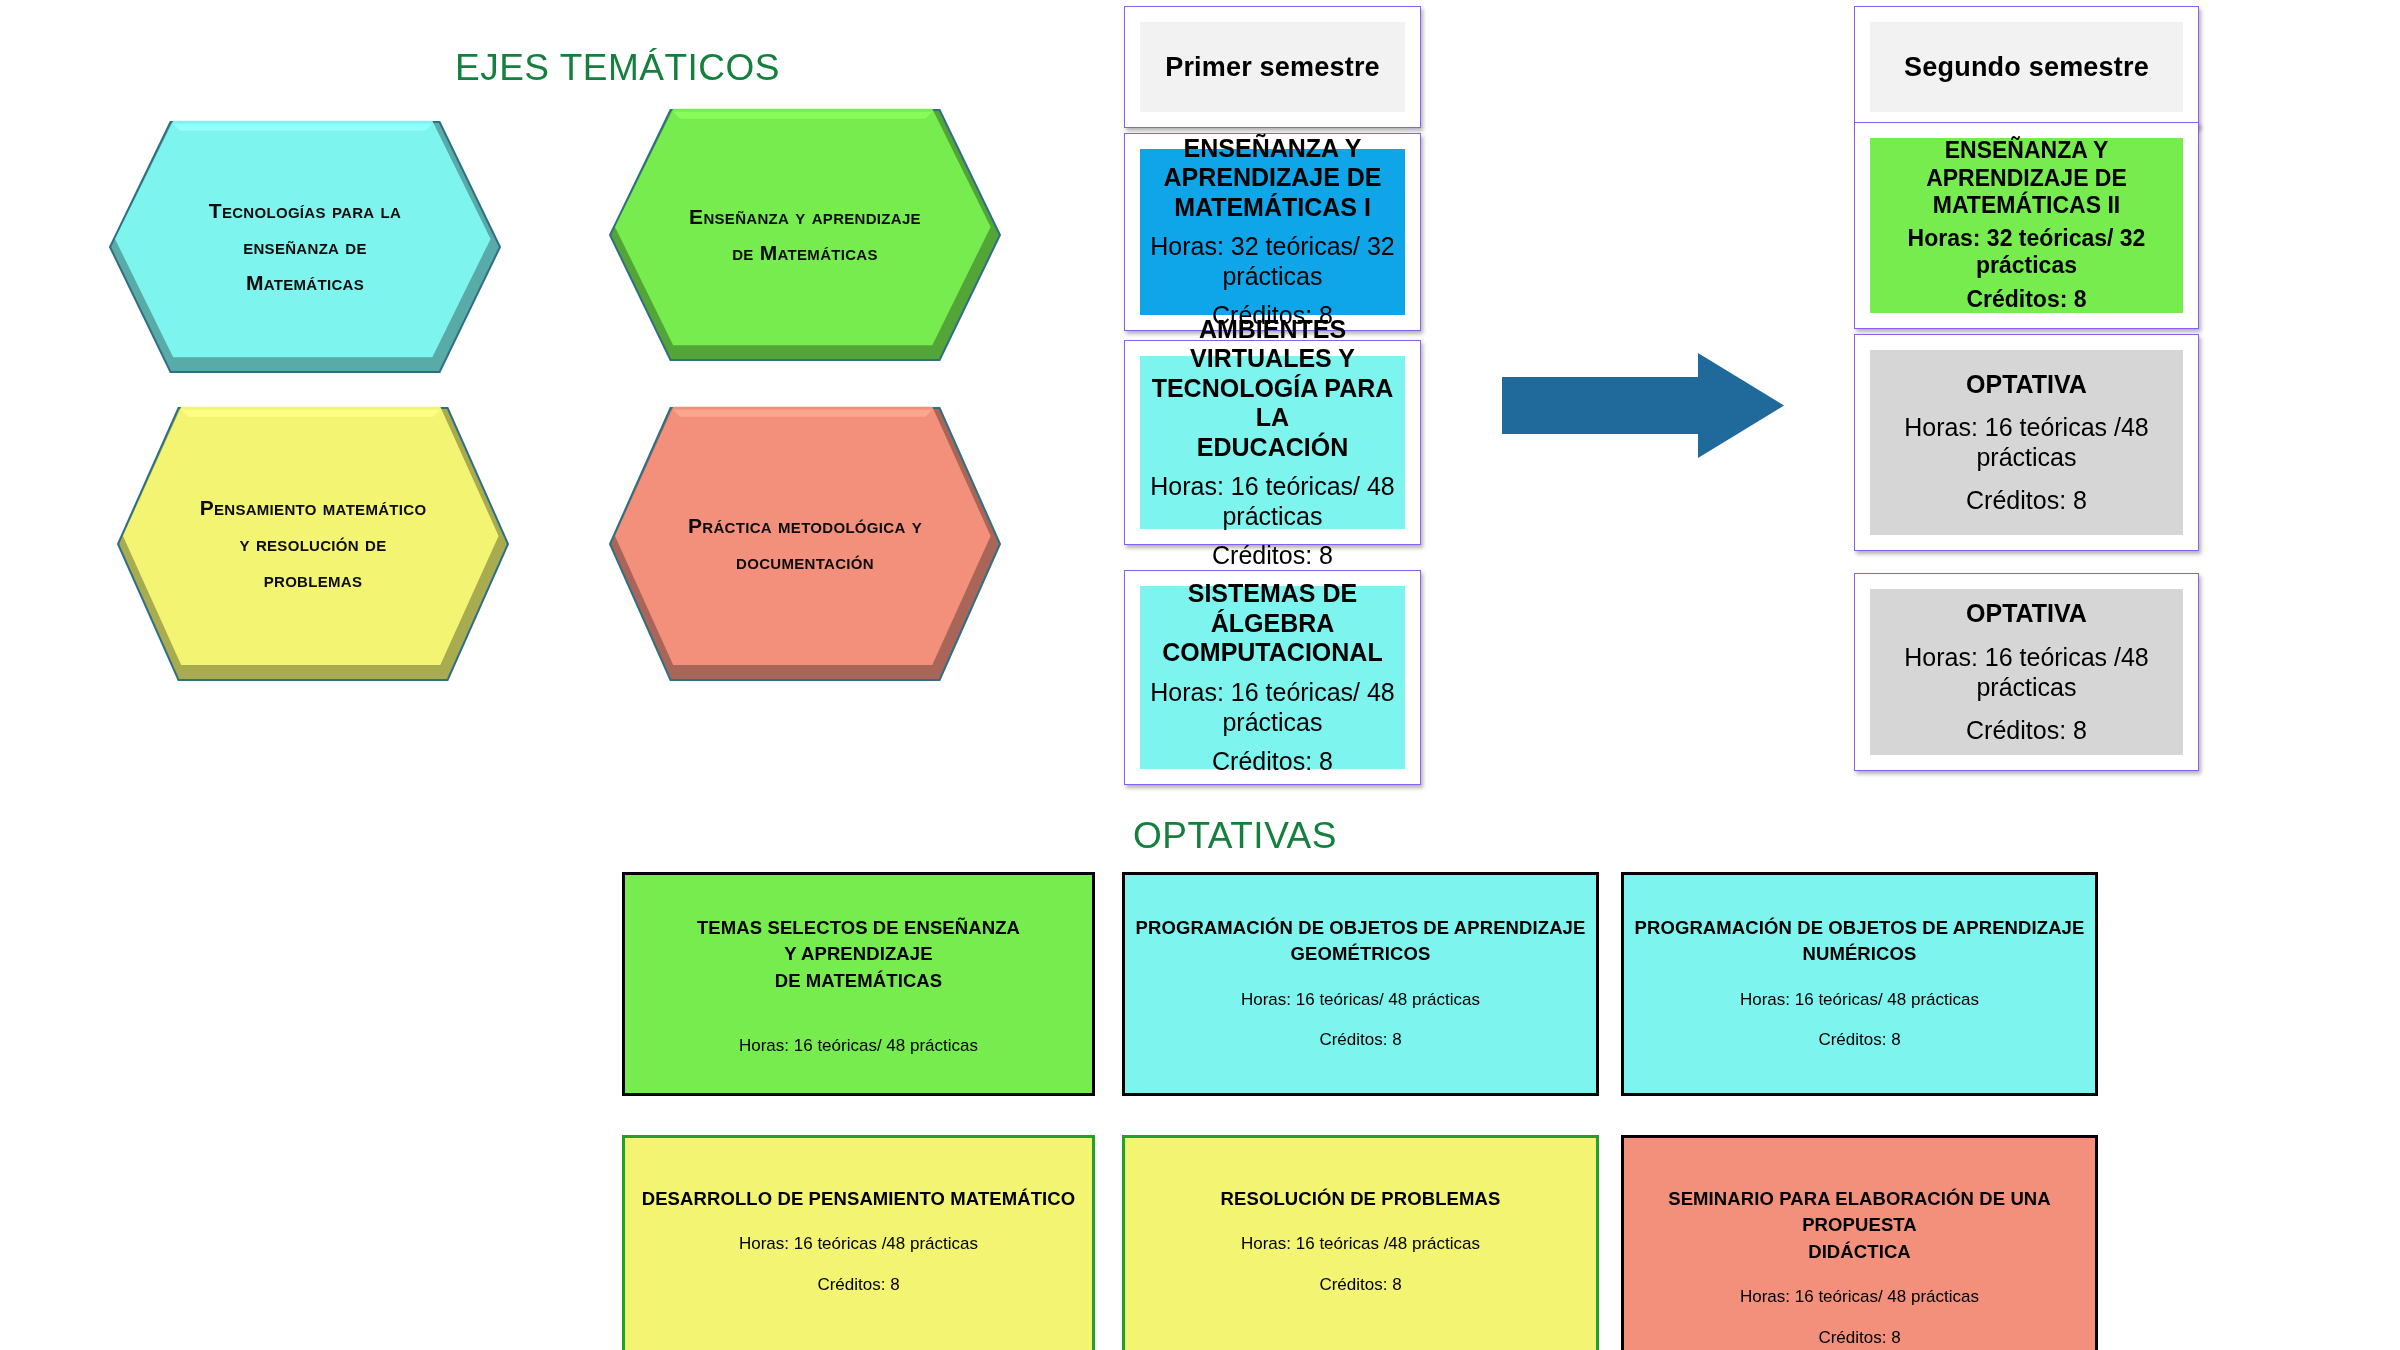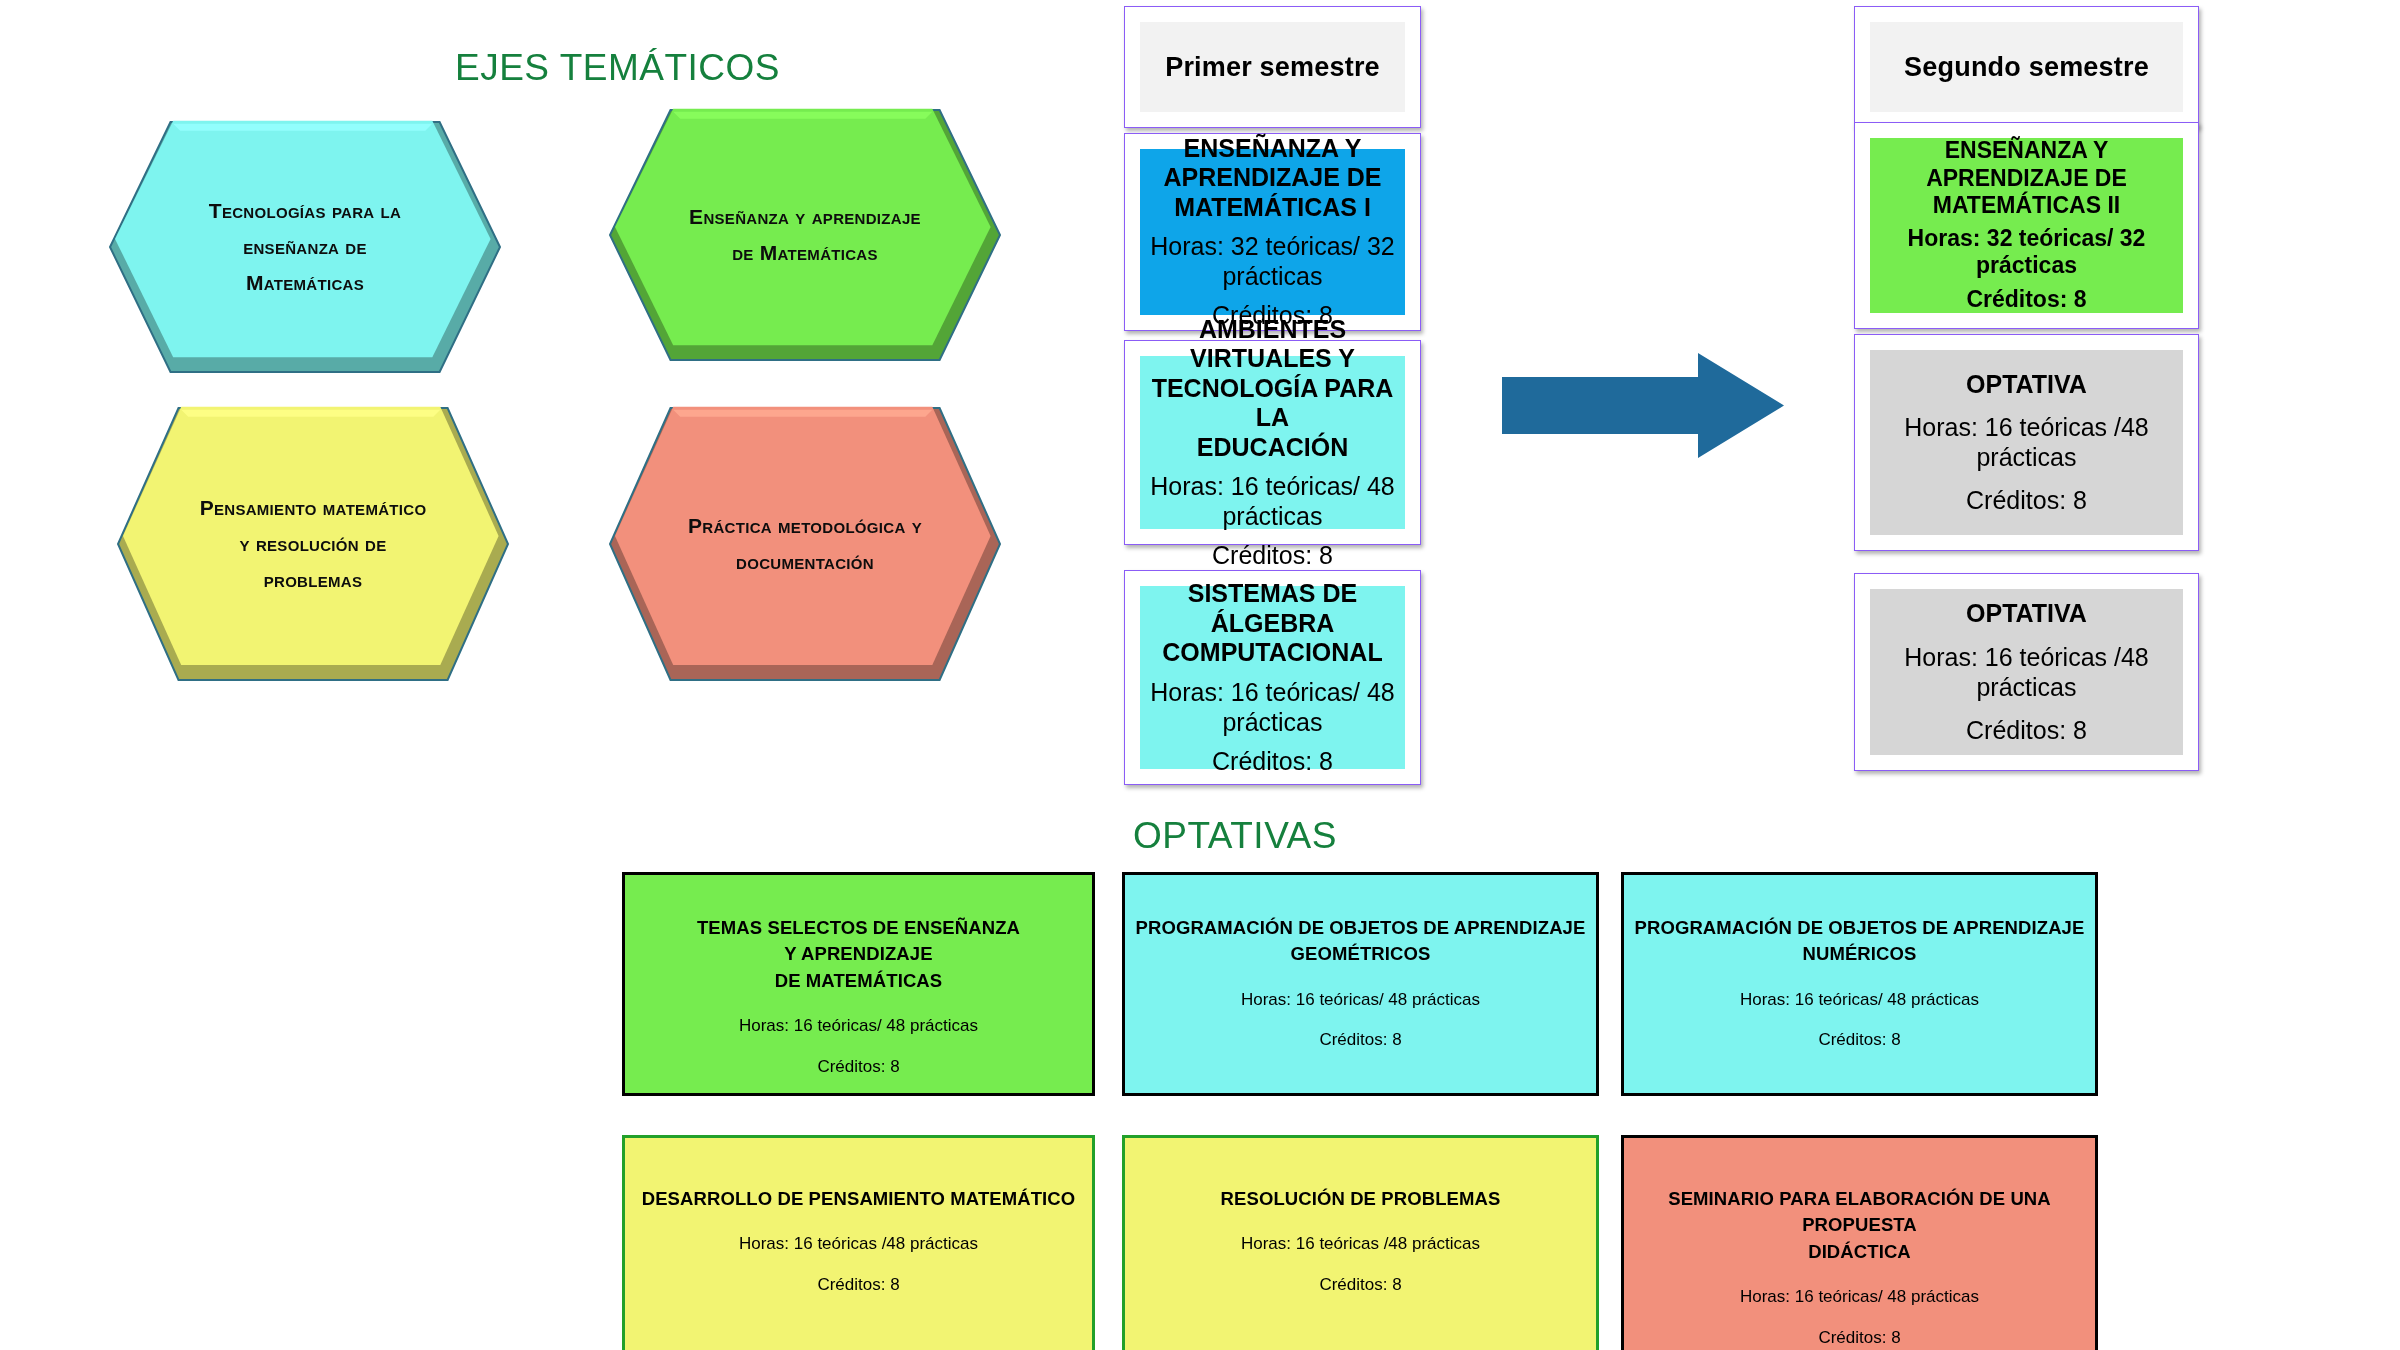--- a/index.html
+++ b/index.html
@@ -224,21 +224,21 @@
         <div class="c-title" style="font-size: 25px; margin-bottom: 13px;">
           <div>OPTATIVA</div>
         </div>
         <div class="c-line" style="font-size: 25px; margin-bottom: 13px;">Horas: 16 teóricas /48 prácticas</div>
         <div class="c-line" style="font-size: 25px;">Créditos: 8</div>
       </div>
     </div>
 
   <div class="abs section-title" style="left:1133px;top:815px;">OPTATIVAS</div>
 
-  <div class="abs opt-box ob-green" id="opt-0" style="left: 622px; top: 872px; width: 473px; height: 224px; padding-top: 40px;">
+  <div class="abs opt-box ob-green" id="opt-0" style="left: 622px; top: 872px; width: 473px; height: 224px; padding-top: 40px; gap: 20px;">
       <div class="opt-title">
         <div>TEMAS SELECTOS DE ENSEÑANZA</div>
         <div>Y APRENDIZAJE</div>
         <div>DE MATEMÁTICAS</div>
       </div>
       <div class="opt-line" style="margin-top: 21px;">Horas: 16 teóricas/ 48 prácticas</div>
       <div class="opt-line" style="margin-top: 18px;">Créditos: 8</div>
     </div>
   <div class="abs opt-box ob-cyan" id="opt-1" style="left: 1122px; top: 872px; width: 477px; height: 224px; padding-top: 40px;">
       <div class="opt-title">

